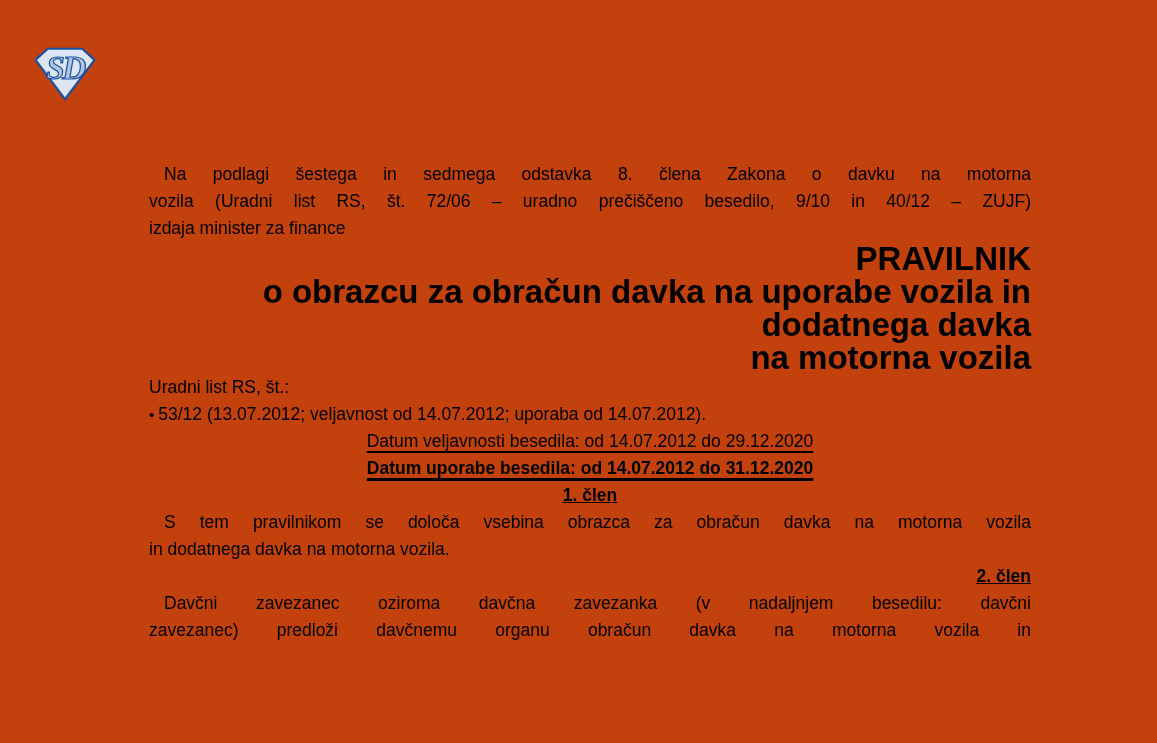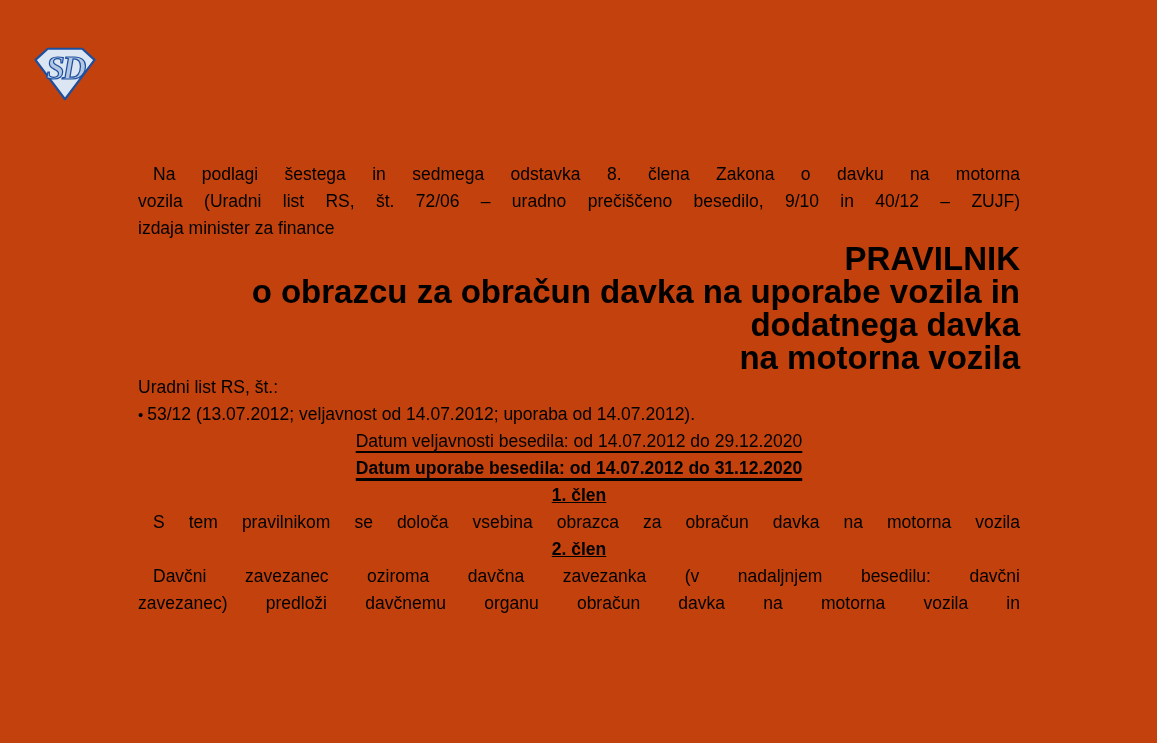--- a/index.html
+++ b/index.html
@@ -23,21 +23,21 @@
   }
   .logo {
     position: absolute;
     left: 33px;
     top: 46px;
     width: 64px;
     height: 56px;
   }
   .content {
     position: absolute;
-    left: 138px;
+    left: 149px;
     top: 0;
     width: 882px;
     padding-top: 161px;
     font-size: 17.5px;
     line-height: 27px;
   }
   .content div, .content p, .content h1, .content h2 {
     margin: 0;
     padding: 0;
   }
@@ -82,21 +82,21 @@
     text-decoration-thickness: 2.5px;
     text-underline-offset: 4px;
   }
   .article-heading {
     text-align: center;
     font-weight: bold;
     line-height: 27px;
     text-decoration: underline;
   }
   .art1-head { margin-top: 55px; }
-  .art2-head { margin-top: 25px; }
+  .art2-head { margin-top: 25px; text-align: right; }
 </style>
 </head>
 <body>
 
 <div class="page">
 
   <div class="logo">
     <svg viewBox="0 0 104 90" width="64" height="56">
       <polygon points="4,22 24,4 80,4 100,22 52,86" fill="#dce6f2" stroke="#1d4f9f" stroke-width="3.5" stroke-linejoin="round"></polygon>
       <text x="52" y="53" text-anchor="middle" font-family="Liberation Serif, serif" font-style="italic" font-weight="bold" font-size="54" letter-spacing="-4" fill="#b3c7e2" stroke="#1d4f9f" stroke-width="2">SD</text>
@@ -123,20 +123,21 @@
     </div>
 
     <div class="validity">
       <div class="line"><span class="u1">Datum veljavnosti besedila: od 14.07.2012 do 29.12.2020</span></div>
       <div class="line"><span class="u2">Datum uporabe besedila: od 14.07.2012 do 31.12.2020</span></div>
     </div>
 
     <div class="article-heading art1-head">1. člen</div>
     <div>
       <div class="line jline indent">S tem pravilnikom se določa vsebina obrazca za obračun davka na motorna vozila</div>
+      <div class="line">in dodatnega davka na motorna vozila.</div>
     </div>
 
     <div class="article-heading art2-head">2. člen</div>
     <div>
       <div class="line jline indent">Davčni zavezanec oziroma davčna zavezanka (v nadaljnjem besedilu: davčni</div>
       <div class="line jline">zavezanec) predloži davčnemu organu obračun davka na motorna vozila in</div>
     </div>
 
   </div>
 </div>

